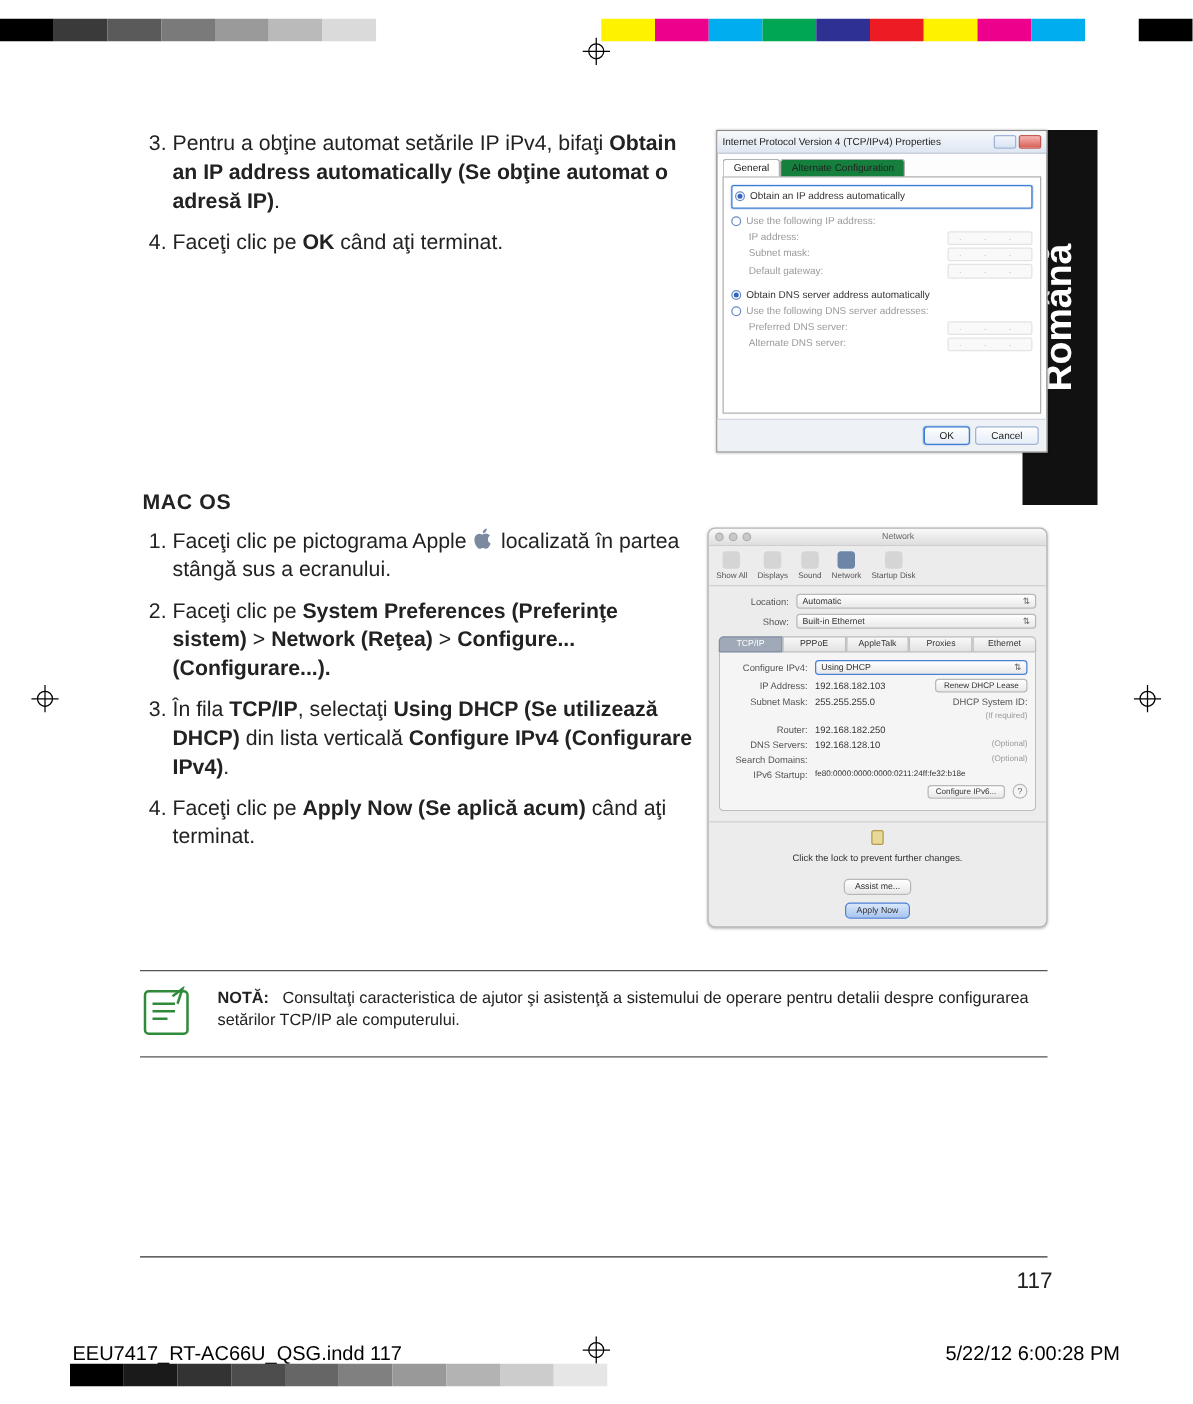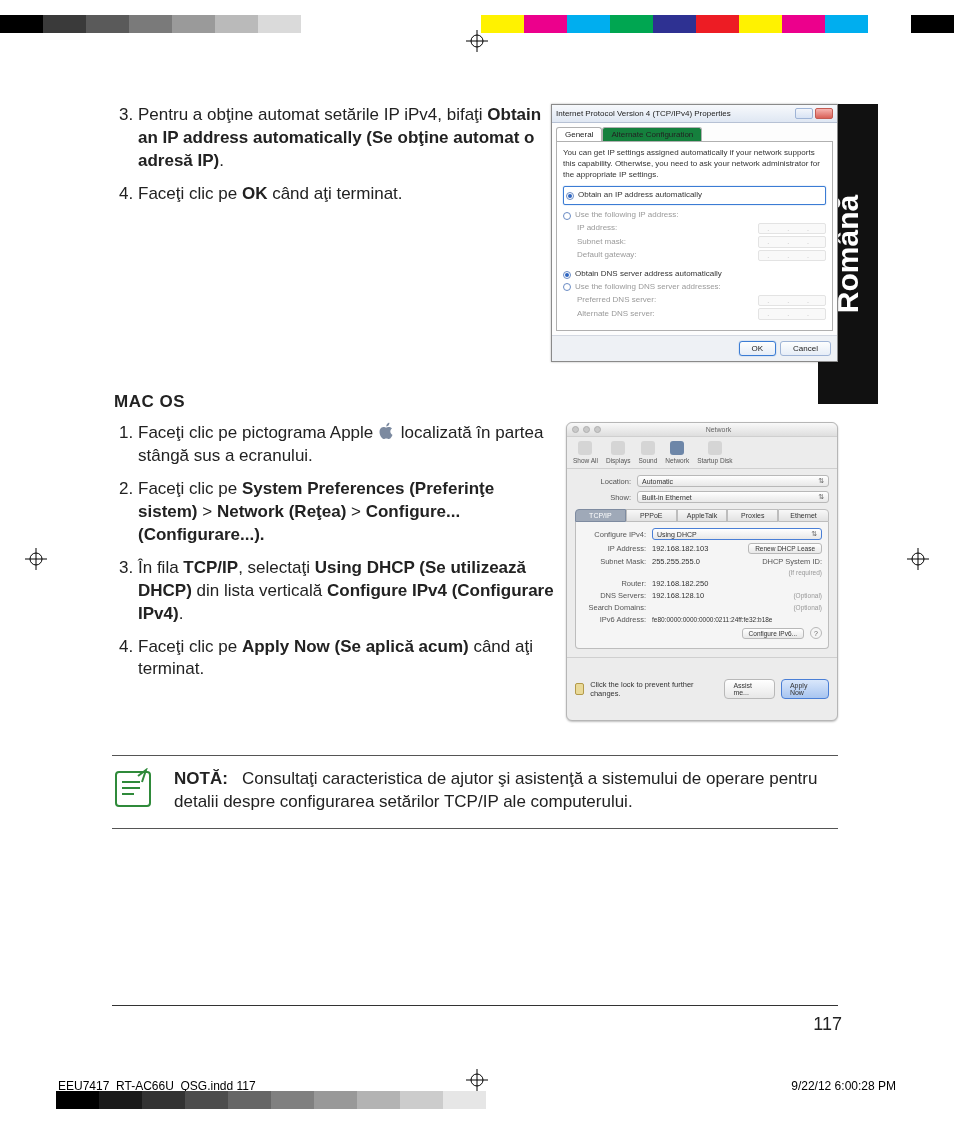--- a/index.html
+++ b/index.html
@@ -51,21 +51,21 @@
   ol.steps { list-style: decimal; padding-left: 26px; font-size: 17px; line-height: 1.35; }
   ol.steps li { margin-bottom: 10px; }
   ol.steps b { font-weight: 700; }
   .apple-icon { display: inline-block; width: 18px; height: 18px; vertical-align: -2px; }
   .apple-icon svg { width: 18px; height: 18px; }
 
   h3.section { font-size: 17px; font-weight: 700; margin: 14px 0 10px 2px; letter-spacing: .5px; }
 
   
   .win-dialog {
-    width: 287px;
+    width: 265px;
     border: 1px solid #8a8a8a;
     background: #fdfdfd;
     font-size: 8px;
     box-shadow: 0 0 2px rgba(0,0,0,.3);
   }
   .win-dialog .titlebar {
     height: 18px;
     background: linear-gradient(#f7f9fc,#dfe7f3);
     border-bottom: 1px solid #b6c1d4;
     display: flex; align-items: center; justify-content: space-between;
@@ -122,47 +122,47 @@
   .mac-dialog .tabs span:first-child { border-radius:4px 0 0 0;}
   .mac-dialog .tabs span:last-child { border-radius:0 4px 0 0;}
   .mac-dialog .tabs span.active { background:#9fa9b8; color:#fff; border-color:#7e8ba0;}
   .mac-dialog .tabpanel { border:1px solid #bdbdbd; border-top:none; border-radius:0 0 4px 4px; padding:6px; background:#f5f5f5;}
   .mac-dialog .field { display:flex; align-items:center; margin-bottom:3px; gap:6px;}
   .mac-dialog .field label { width:64px; text-align:right; color:#555;}
   .mac-dialog .field .val { color:#333;}
   .mac-dialog .field .pill { height:11px; border:1px solid #b8b8b8; border-radius:3px; background:linear-gradient(#fff,#e8e8e8); padding:0 6px; display:flex; align-items:center; font-size:6.5px;}
   .mac-dialog .field .hint { color:#999; font-size:6.5px;}
   .mac-dialog .field .cfg { flex:1;}
-  .mac-dialog .foot { display:flex; align-items:center; gap:6px; padding:21px 8px; border-top:1px solid #cfcfcf;}
+  .mac-dialog .foot { display:flex; align-items:center; gap:6px; padding:6px 8px; border-top:1px solid #cfcfcf;flex-direction:column;}
   .mac-dialog .foot .lock { width:10px; height:12px; border:1px solid #b39a4a; border-radius:2px; background:#e9d998;}
   .mac-dialog .foot .sp { flex:1;}
   .mac-dialog .foot .mbtn { padding:2px 8px; border:1px solid #b8b8b8; border-radius:4px; background:linear-gradient(#fff,#e7e7e7); font-size:7px;}
   .mac-dialog .foot .mbtn.primary { border-color:#4a7fd6; background:linear-gradient(#d9e7fb,#a8c5f0);}
   .mac-dialog .helpq { width:12px; height:12px; border:1px solid #b8b8b8; border-radius:50%; display:flex;align-items:center;justify-content:center; font-size:7px; color:#666; margin-left:auto;}
 
   
   .note {
     border-top: 1px solid #555;
     border-bottom: 1px solid #555;
     padding: 12px 0 14px 0;
     display: flex;
     gap: 20px;
     margin-top: 34px;
   }
   .note .icon {
     width: 42px; height: 42px;
     flex: 0 0 42px;
   }
   .note .icon svg { width: 42px; height: 42px; }
-  .note .txt { font-size: 17px; line-height: 1.35; }
+  .note .txt { font-size: 13px; line-height: 1.35; }
 
   
   .page-rule { position:absolute; left:112px; top:1005px; width:726px; border-top:1px solid #333;}
   .page-num { position:absolute; right:112px; top:1014px; font-size:18px; }
-  .imprint { position:absolute; left:58px; bottom:30px; right:58px; display:flex; justify-content:space-between; font-size:12px; font-family: Arial, sans-serif; color:#000;}
+  .imprint { position:absolute; left:58px; bottom:30px; right:58px; display:flex; justify-content:space-between; font-size:16px; font-family: Arial, sans-serif; color:#000;}
   .bottom-strip { position:absolute; bottom:14px; left:0; width:954px; height:18px; display:flex;}
   .bottom-strip .grad { width:43px; height:18px; }
 </style>
 </head>
 <body>
 
 <div class="color-strip">
   <div id="strip-left" style="display:flex">
       <div class="swatch" style="background: rgb(0, 0, 0);"></div>
       <div class="swatch" style="background: rgb(58, 58, 58);"></div>
@@ -239,21 +239,20 @@
           <span class="btns">
             <span></span>
             <span class="close"></span>
           </span>
         </div>
         <div class="tabs">
           <span class="active">General</span>
           <span>Alternate Configuration</span>
         </div>
         <div class="panel">
-          <p>You can get IP settings assigned automatically if your network supports this capability. Otherwise, you need to ask your network administrator for the appropriate IP settings.</p>
           <div class="group hl">
             <div class="radio-row">
                 <span class="radio-dot on"></span>
                 <span>Obtain an IP address automatically</span>
               </div>
           </div>
           <div class="radio-row dim">
               <span class="radio-dot"></span>
               <span>Use the following IP address:</span>
             </div>
@@ -397,21 +396,21 @@
                 <span style="flex:1"></span>
                 <span class="hint">(Optional)</span>
               </div>
             <div class="field">
                 <label>Search Domains:</label>
                 <span></span>
                 <span style="flex:1"></span>
                 <span class="hint">(Optional)</span>
               </div>
             <div class="field">
-                <label>IPv6 Address:</label>
+                <label>IPv6 Startup:</label>
                 <span class="val" style="font-size:6.5px">fe80:0000:0000:0000:0211:24ff:fe32:b18e</span>
               </div>
             <div class="field">
                 <span style="flex:1"></span>
                 <span class="pill">Configure IPv6...</span>
                 <span class="helpq">?</span>
               </div>
           </div>
         </div>
         <div class="foot">
@@ -438,21 +437,21 @@
     </div>
   </div>
 
 </div>
 
 <div class="page-rule"></div>
 <div class="page-num">117</div>
 
 <div class="imprint">
   <span>EEU7417_RT-AC66U_QSG.indd   117</span>
-  <span>9/22/12   6:00:28 PM</span>
+  <span>5/22/12   6:00:28 PM</span>
 </div>
 
 <div class="bottom-strip">
   <div style="flex:0 0 56px"></div>
   <div id="bgrad" style="display:flex">
       <div class="grad" style="background: rgb(0, 0, 0);"></div>
       <div class="grad" style="background: rgb(26, 26, 26);"></div>
       <div class="grad" style="background: rgb(51, 51, 51);"></div>
       <div class="grad" style="background: rgb(77, 77, 77);"></div>
       <div class="grad" style="background: rgb(102, 102, 102);"></div>

